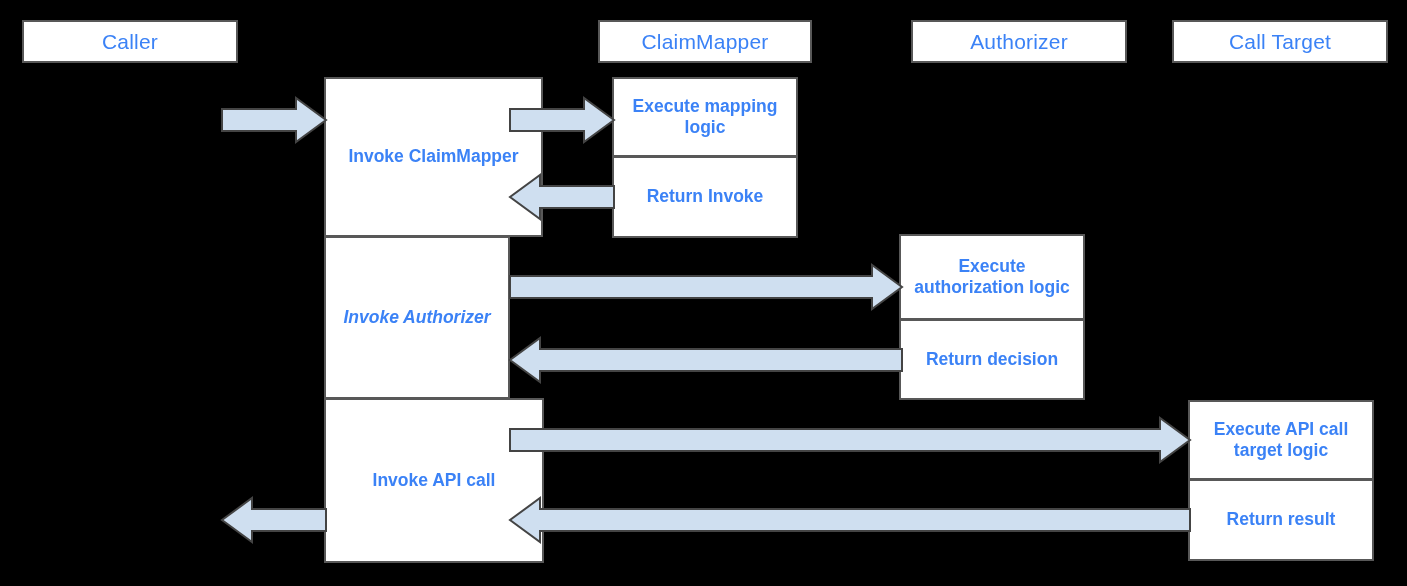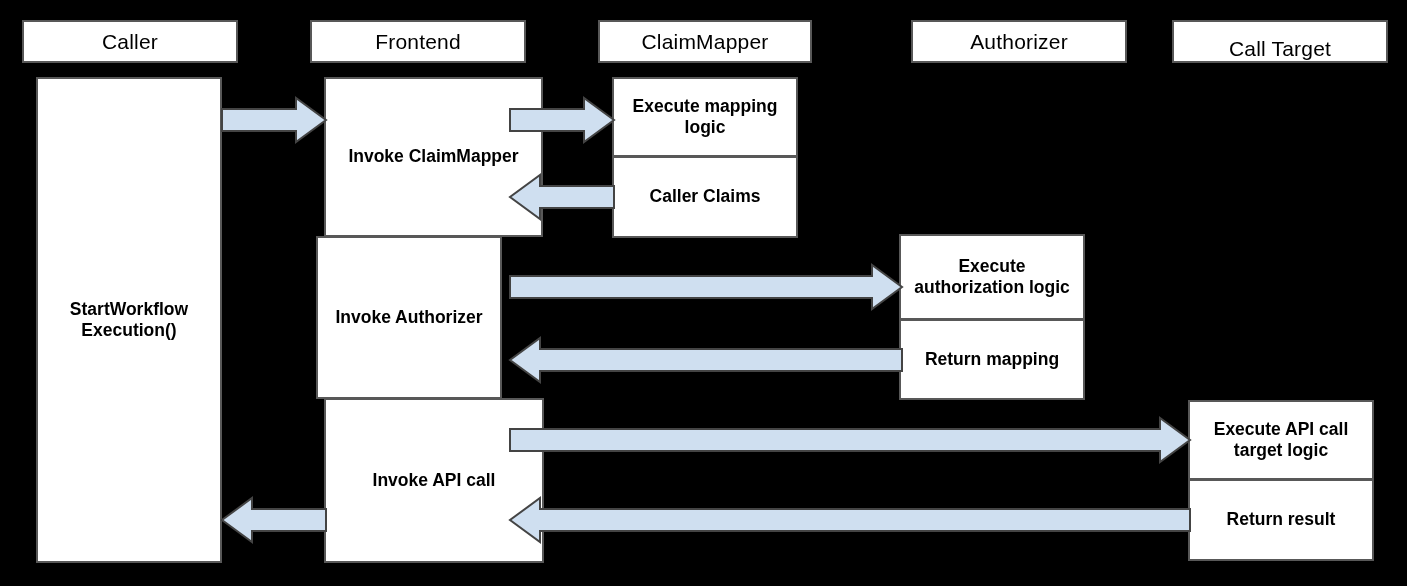--- a/index.html
+++ b/index.html
@@ -19,21 +19,21 @@
   }
   .box {
     position: absolute;
     background: #ffffff;
     border: 2px solid #585858;
     box-sizing: border-box;
     display: flex;
     align-items: center;
     justify-content: center;
     text-align: center;
-    color: #000000;
+    color: #3b82f6;
   }
   .header-box {
     font-size: 21px;
     font-weight: 400;
     letter-spacing: 0.2px;
   }
   .lane-box {
     font-size: 17.5px;
     font-weight: bold;
     line-height: 1.22;
@@ -56,66 +56,60 @@
 </style>
 </head>
 <body>
 
 <div id="canvas">
 
   <div class="box header-box" style="left:22px; top:20px; width:216px; height:43px;">
     <span class="txt">Caller</span>
   </div>
 
-  <div class="box header-box" style="left:310px; top:20px; width:216px; height:43px;">
-    <span class="txt">Frontend</span>
-  </div>
 
   <div class="box header-box" style="left:598px; top:20px; width:214px; height:43px;">
     <span class="txt">ClaimMapper</span>
   </div>
 
   <div class="box header-box" style="left:911px; top:20px; width:216px; height:43px;">
     <span class="txt">Authorizer</span>
   </div>
 
-  <div class="box header-box" style="left:1172px; top:20px; width:216px; height:43px;align-items:flex-end;">
+  <div class="box header-box" style="left:1172px; top:20px; width:216px; height:43px;">
     <span class="txt">Call Target</span>
   </div>
 
-  <div class="box lane-box" style="left:36px; top:77px; width:186px; height:486px; font-size:17.5px;">
-    <span class="txt">StartWorkflow Execution()</span>
-  </div>
 
   <div class="box lane-box" style="left:324px; top:77px; width:219px; height:160px;">
     <span class="txt">Invoke ClaimMapper</span>
   </div>
 
-  <div class="box lane-box" style="left:316px; top:236px; width:186px; height:163px;">
+  <div class="box lane-box" style="left:324px; top:236px; width:186px; height:163px;font-style:italic;">
     <span class="txt">Invoke Authorizer</span>
   </div>
 
   <div class="box lane-box" style="left:324px; top:398px; width:220px; height:165px;">
     <span class="txt">Invoke API call</span>
   </div>
 
   <div class="box lane-box" style="left:612px; top:77px; width:186px; height:80px;">
     <span class="txt">Execute mapping logic</span>
   </div>
 
   <div class="box lane-box" style="left:612px; top:156px; width:186px; height:82px;">
-    <span class="txt">Caller Claims</span>
+    <span class="txt">Return Invoke</span>
   </div>
 
   <div class="box lane-box" style="left:899px; top:234px; width:186px; height:86px;">
     <span class="txt">Execute authorization logic</span>
   </div>
 
   <div class="box lane-box" style="left:899px; top:319px; width:186px; height:81px;">
-    <span class="txt">Return mapping</span>
+    <span class="txt">Return decision</span>
   </div>
 
   <div class="box lane-box" style="left:1188px; top:400px; width:186px; height:80px;text-align:center;">
     <span class="txt">Execute API call target logic</span>
   </div>
 
   <div class="box lane-box" style="left:1188px; top:479px; width:186px; height:82px;">
     <span class="txt">Return result</span>
   </div>
 

